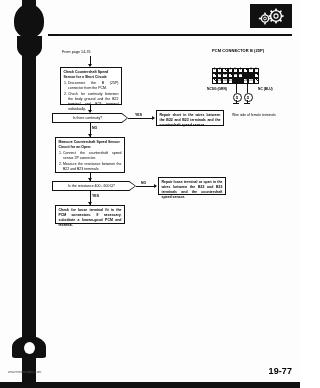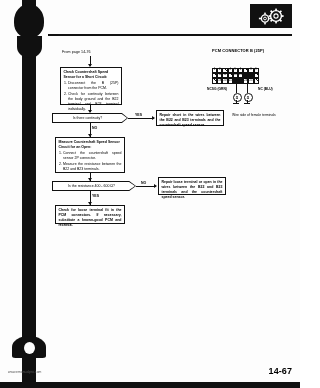--- a/index.html
+++ b/index.html
@@ -466,15 +466,15 @@
     <span>Ω</span>
   </div>
   <div class="vline" style="left:236px; top:100px; height:4px;"></div>
   <div class="vline" style="left:247px; top:100px; height:4px;"></div>
   <div class="hline" style="left:233px; top:103px; width:6px;"></div>
   <div class="hline" style="left:244px; top:103px; width:6px;"></div>
 
   <div class="wire-note" style="left:232px; top:113px;">Wire side of female terminals</div>
 
   <div class="watermark">www.emanualpro.com</div>
-  <div class="page-num">14-67</div>
+  <div class="page-num">19-77</div>
 
 </div>
 
 </body></html>

